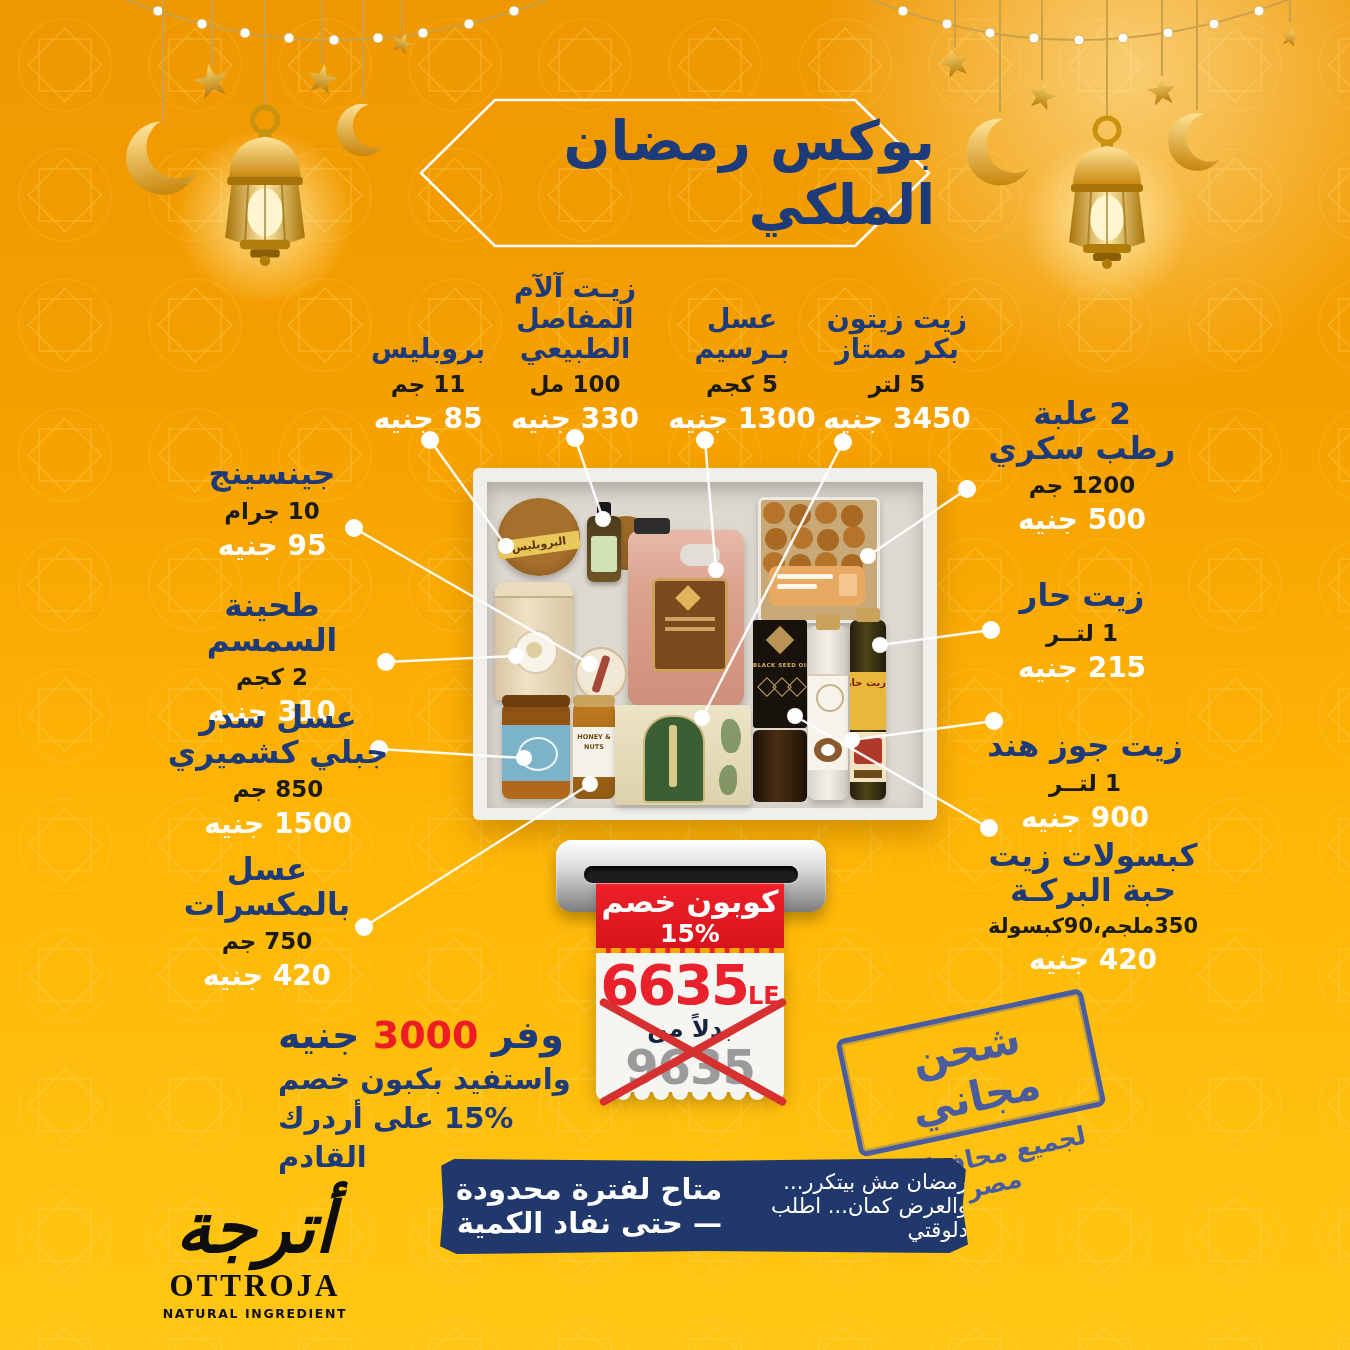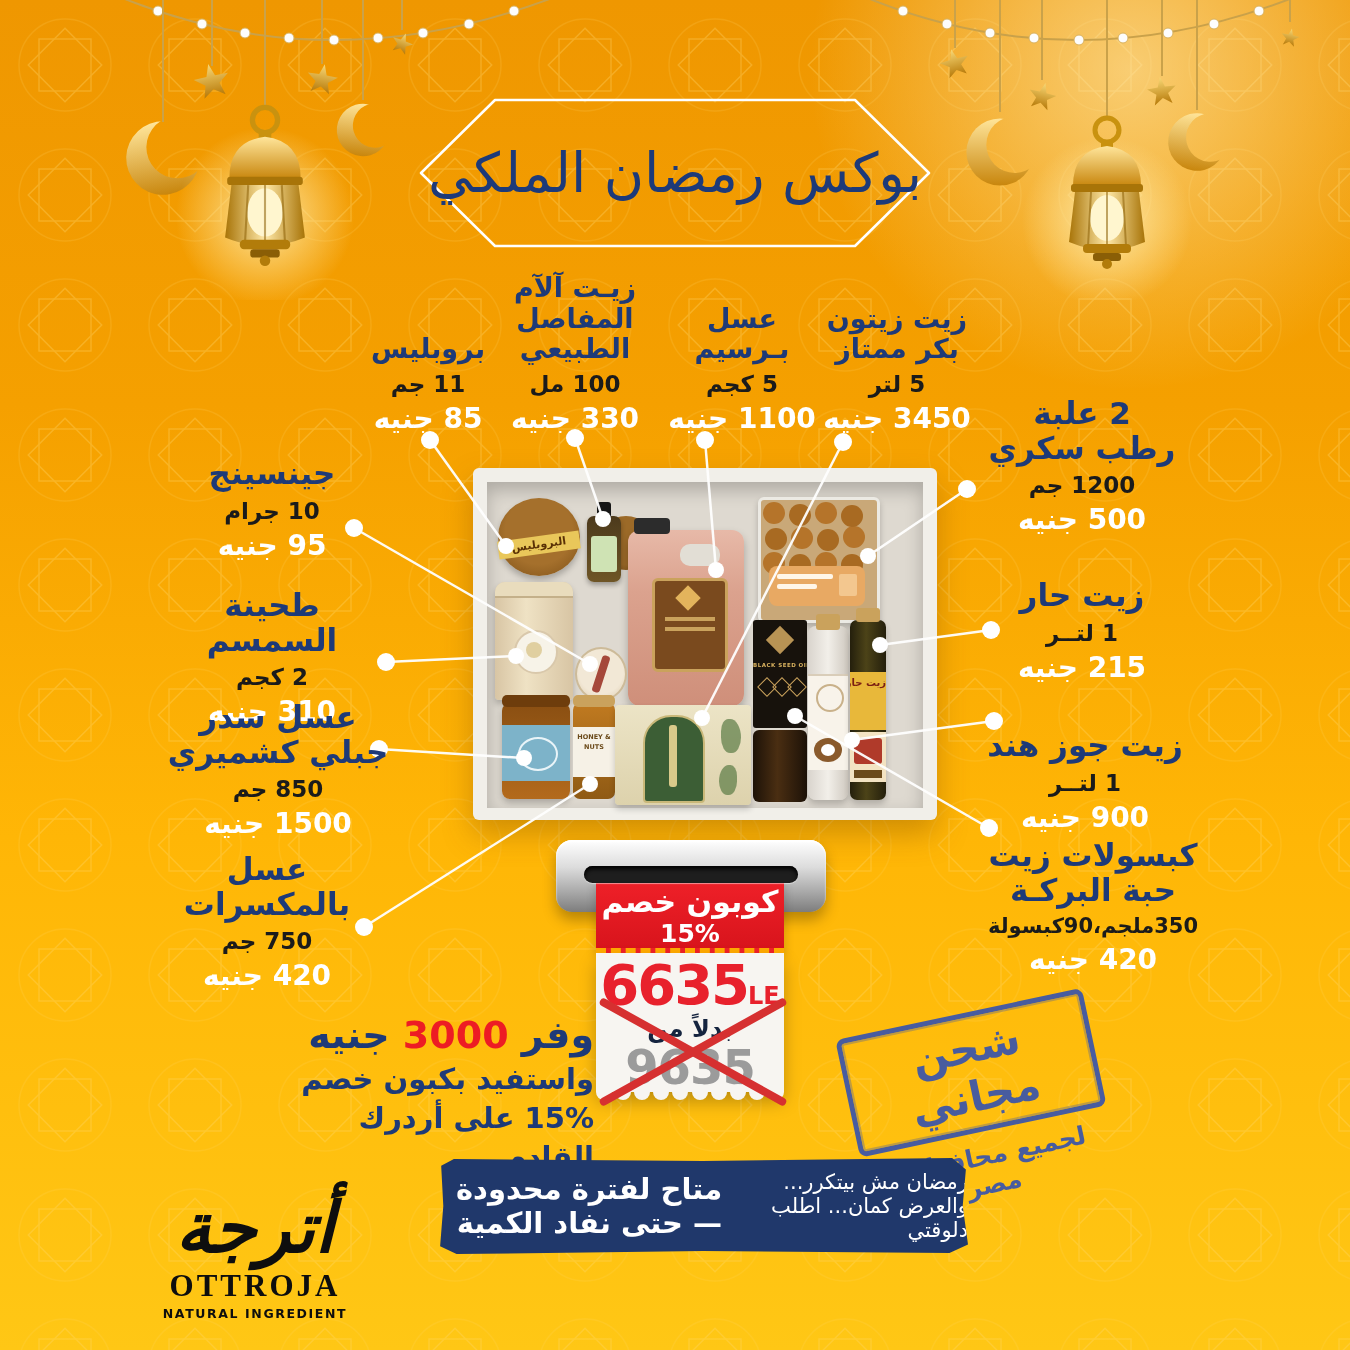--- a/index.html
+++ b/index.html
@@ -9,21 +9,21 @@
     background:linear-gradient(180deg,#ef9701 0%,#f5a000 30%,#ffb606 62%,#ffc715 100%);
   }
   .glow-tr{position:absolute;inset:0;z-index:1;pointer-events:none;
     background:radial-gradient(circle at 1130px 70px, rgba(255,240,190,.6), rgba(255,240,190,0) 320px);}
   svg.layer{position:absolute;left:0;top:0;z-index:2;}
   #bgpat{z-index:0;}
   
   .title-wrap{position:absolute;left:415px;top:92px;width:520px;height:162px;z-index:6;}
   .title-wrap svg{position:absolute;inset:0;}
   .title-text{position:absolute;inset:0;display:flex;align-items:center;justify-content:center;
-    color:#1d3a79;font-size:55px;font-weight:normal;direction:rtl;}
+    color:#1d3a79;font-size:55px;font-weight:bold;direction:rtl;}
   
   .p-label{position:absolute;transform:translateX(-50%);text-align:center;direction:rtl;z-index:6;width:230px;}
   .p-name{font-weight:bold;color:#1e3a78;white-space:pre-line;line-height:1.12;}
   .top .p-name{font-size:27px;}
   .side .p-name{font-size:31px;}
   .nh{height:72px;display:flex;align-items:flex-end;justify-content:center;}
   .p-size{color:#1b1b1b;font-size:23px;font-weight:600;margin-top:7px;}
   .p-size.small{font-size:21px;}
   .p-price{color:#ffffff;font-weight:bold;font-size:28px;margin-top:5px;}
   
@@ -52,21 +52,21 @@
   .scallops{position:absolute;left:596px;top:1084px;width:188px;height:16px;z-index:6;display:flex;justify-content:space-between;}
   .scallops i{width:16px;height:16px;border-radius:50%;background:#f7f5f1;display:block;}
   .big-price{margin-top:4px;color:#e8212c;font-weight:bold;font-size:56px;line-height:1;letter-spacing:-2px;}
   .big-price .cur{font-size:24px;letter-spacing:0;}
   .instead{color:#15243f;font-weight:bold;font-size:24px;margin-top:2px;}
   .old-price{color:#9b9b9b;font-weight:bold;font-size:48px;line-height:1;letter-spacing:-1px;}
   .xbar{position:absolute;width:212px;height:8px;background:#d63030;border-radius:4px;left:587px;top:1048px;z-index:7;}
   .x1{transform:rotate(29deg);}
   .x2{transform:rotate(-29deg);}
   
-  .savings{position:absolute;left:270px;top:1012px;width:324px;z-index:6;direction:rtl;text-align:right;color:#1e3a78;}
+  .savings{position:absolute;left:278px;top:1012px;width:324px;z-index:6;direction:rtl;text-align:left;color:#1e3a78;}
   .savings .l1{font-size:38px;font-weight:bold;line-height:1.25;}
   .savings .l1 .amt{color:#ed1c24;}
   .savings .l2,.savings .l3{font-size:29px;font-weight:bold;line-height:1.35;}
   
   .stamp{position:absolute;left:852px;top:1012px;width:252px;z-index:6;transform:rotate(-12deg);
     text-align:center;color:#3f57a7;direction:rtl;opacity:.95;}
   .stamp .box{display:inline-block;border:5px solid #3f57a7;border-radius:8px;padding:6px 20px;
     box-shadow:inset 0 0 0 2px rgba(63,87,167,.35);font-size:42px;font-weight:bold;}
   .stamp .sub{font-size:25px;font-weight:bold;margin-top:10px;}
   
@@ -367,21 +367,21 @@
 <div class="p-label top" style="left:575px;top:292px;">
   <div class="p-name nh">زيـت آلآم
 المفاصل الطبيعي</div>
   <div class="p-size">100 مل</div>
   <div class="p-price">330 جنيه</div>
 </div>
 <div class="p-label top" style="left:742px;top:292px;">
   <div class="p-name nh">عسل
 بـرسيم</div>
   <div class="p-size">5 كجم</div>
-  <div class="p-price">1100 جنيه</div>
+  <div class="p-price">1300 جنيه</div>
 </div>
 <div class="p-label top" style="left:897px;top:292px;">
   <div class="p-name nh">زيت زيتون
 بكر ممتاز</div>
   <div class="p-size">5 لتر</div>
   <div class="p-price">3450 جنيه</div>
 </div>
 
 <div class="p-label side" style="left:1082px;top:396px;">
   <div class="p-name">2 علبة

